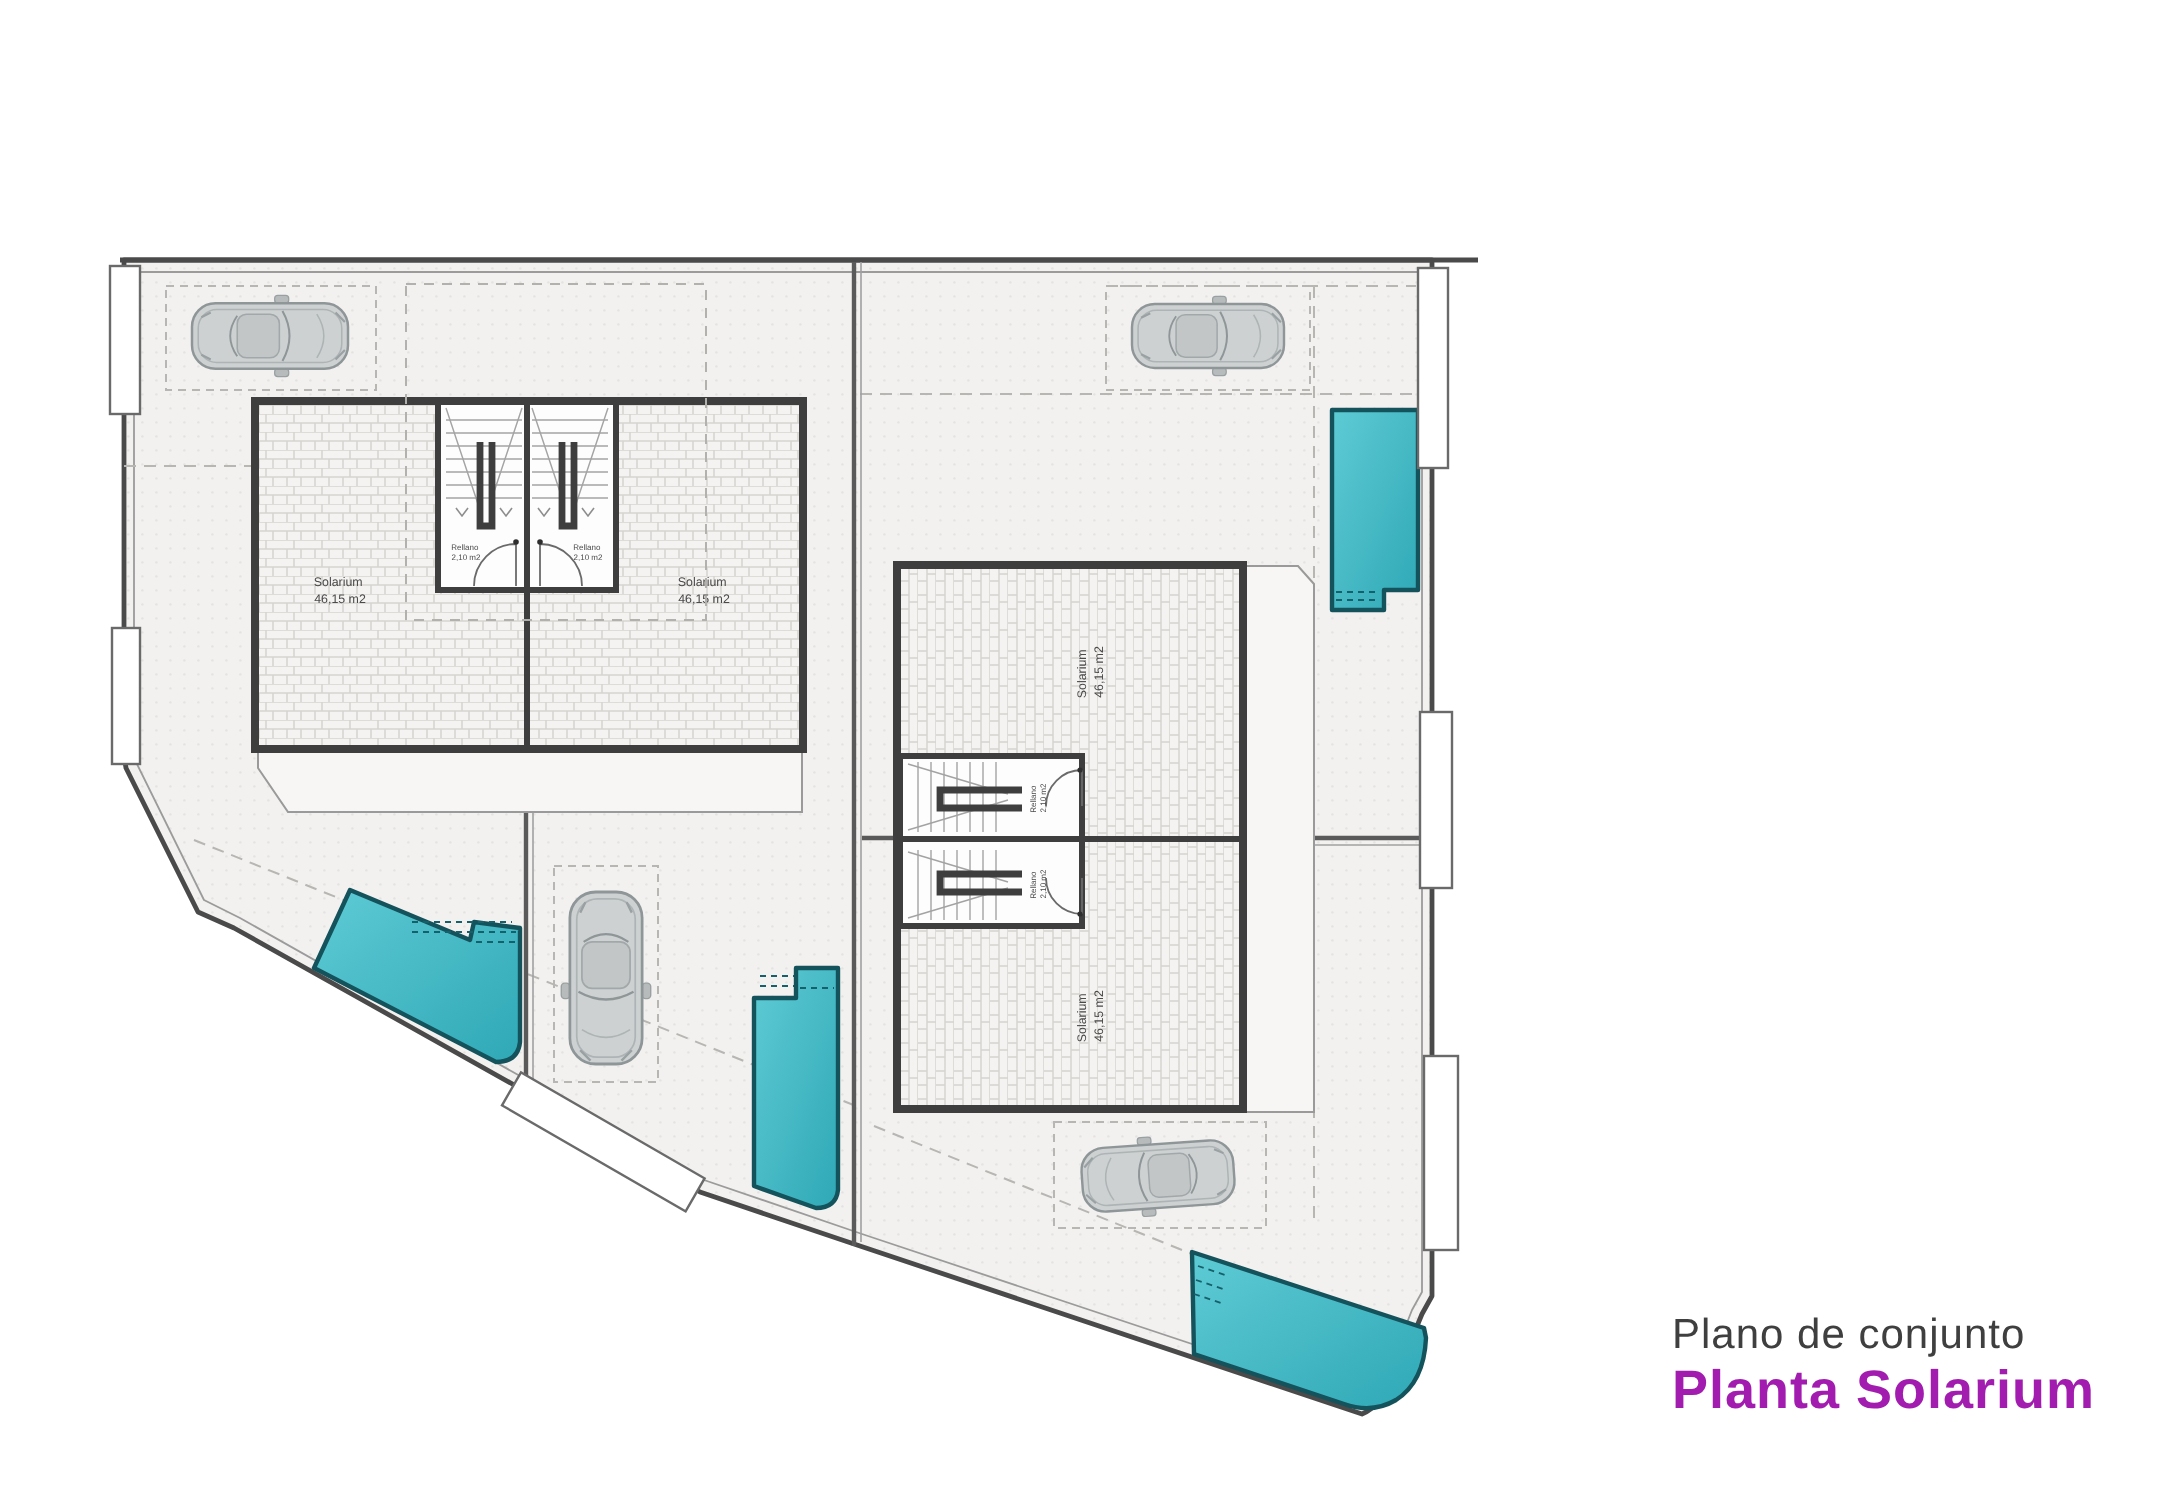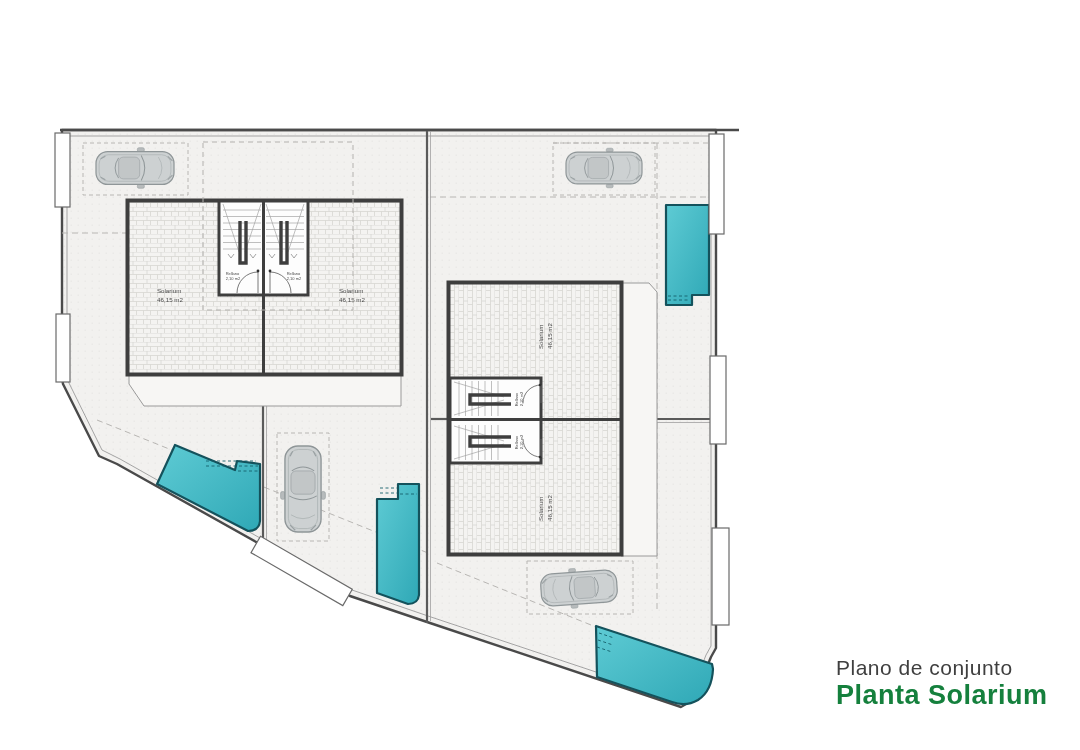--- a/index.html
+++ b/index.html
@@ -1,21 +1,21 @@
 <!DOCTYPE html>
 <html><head>
 <meta charset="utf-8">
 <style>
   html,body{margin:0;padding:0;background:#ffffff;}
   .canvas{position:relative;width:1080px;height:750px;background:#ffffff;overflow:hidden;
           font-family:"Liberation Sans",sans-serif;}
   svg{position:absolute;left:0;top:0;font-family:"Liberation Sans",sans-serif;}
   .title-block{position:absolute;left:836px;top:656px;line-height:1.15;}
   .title-sub{font-size:21px;color:#3f3f3f;letter-spacing:.5px;}
-  .title-main{font-size:27px;font-weight:bold;color:#15803d;letter-spacing:.5px;}
+  .title-main{font-size:27px;font-weight:bold;color:#a21caf;letter-spacing:.5px;}
   text{fill:#4a4a4a;}
 </style>
 </head>
 <body>
 
 <div class="canvas">
 
 <svg width="1080" height="750" viewBox="0 0 1080 750">
   <defs>
     <pattern id="dots" width="7" height="7" patternUnits="userSpaceOnUse">

